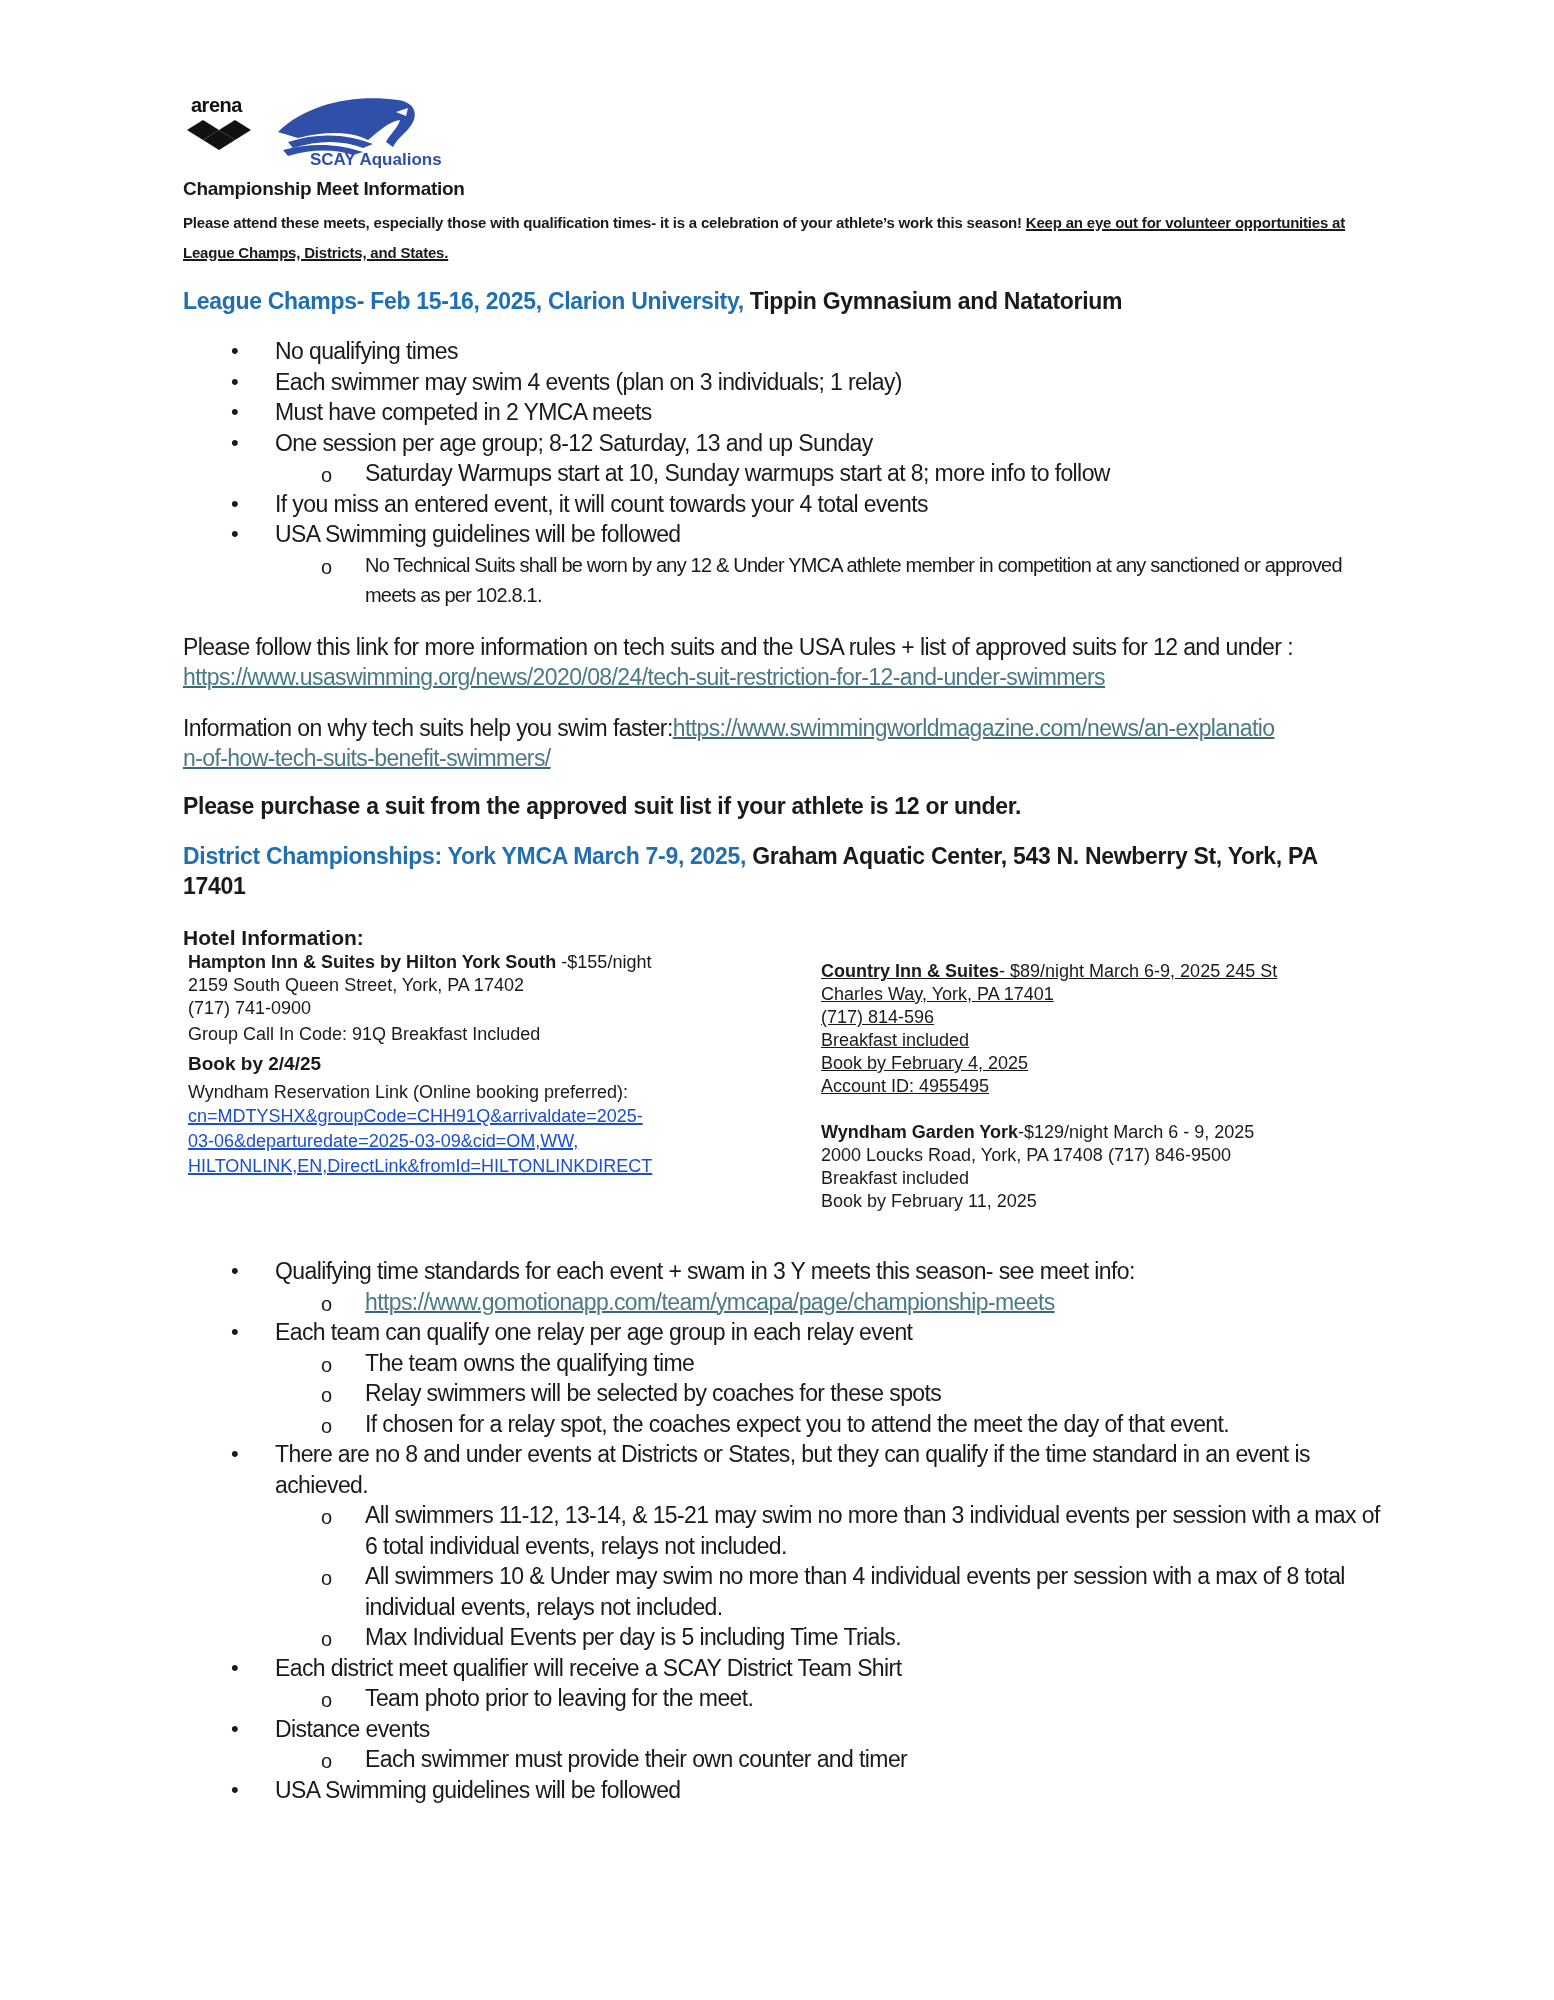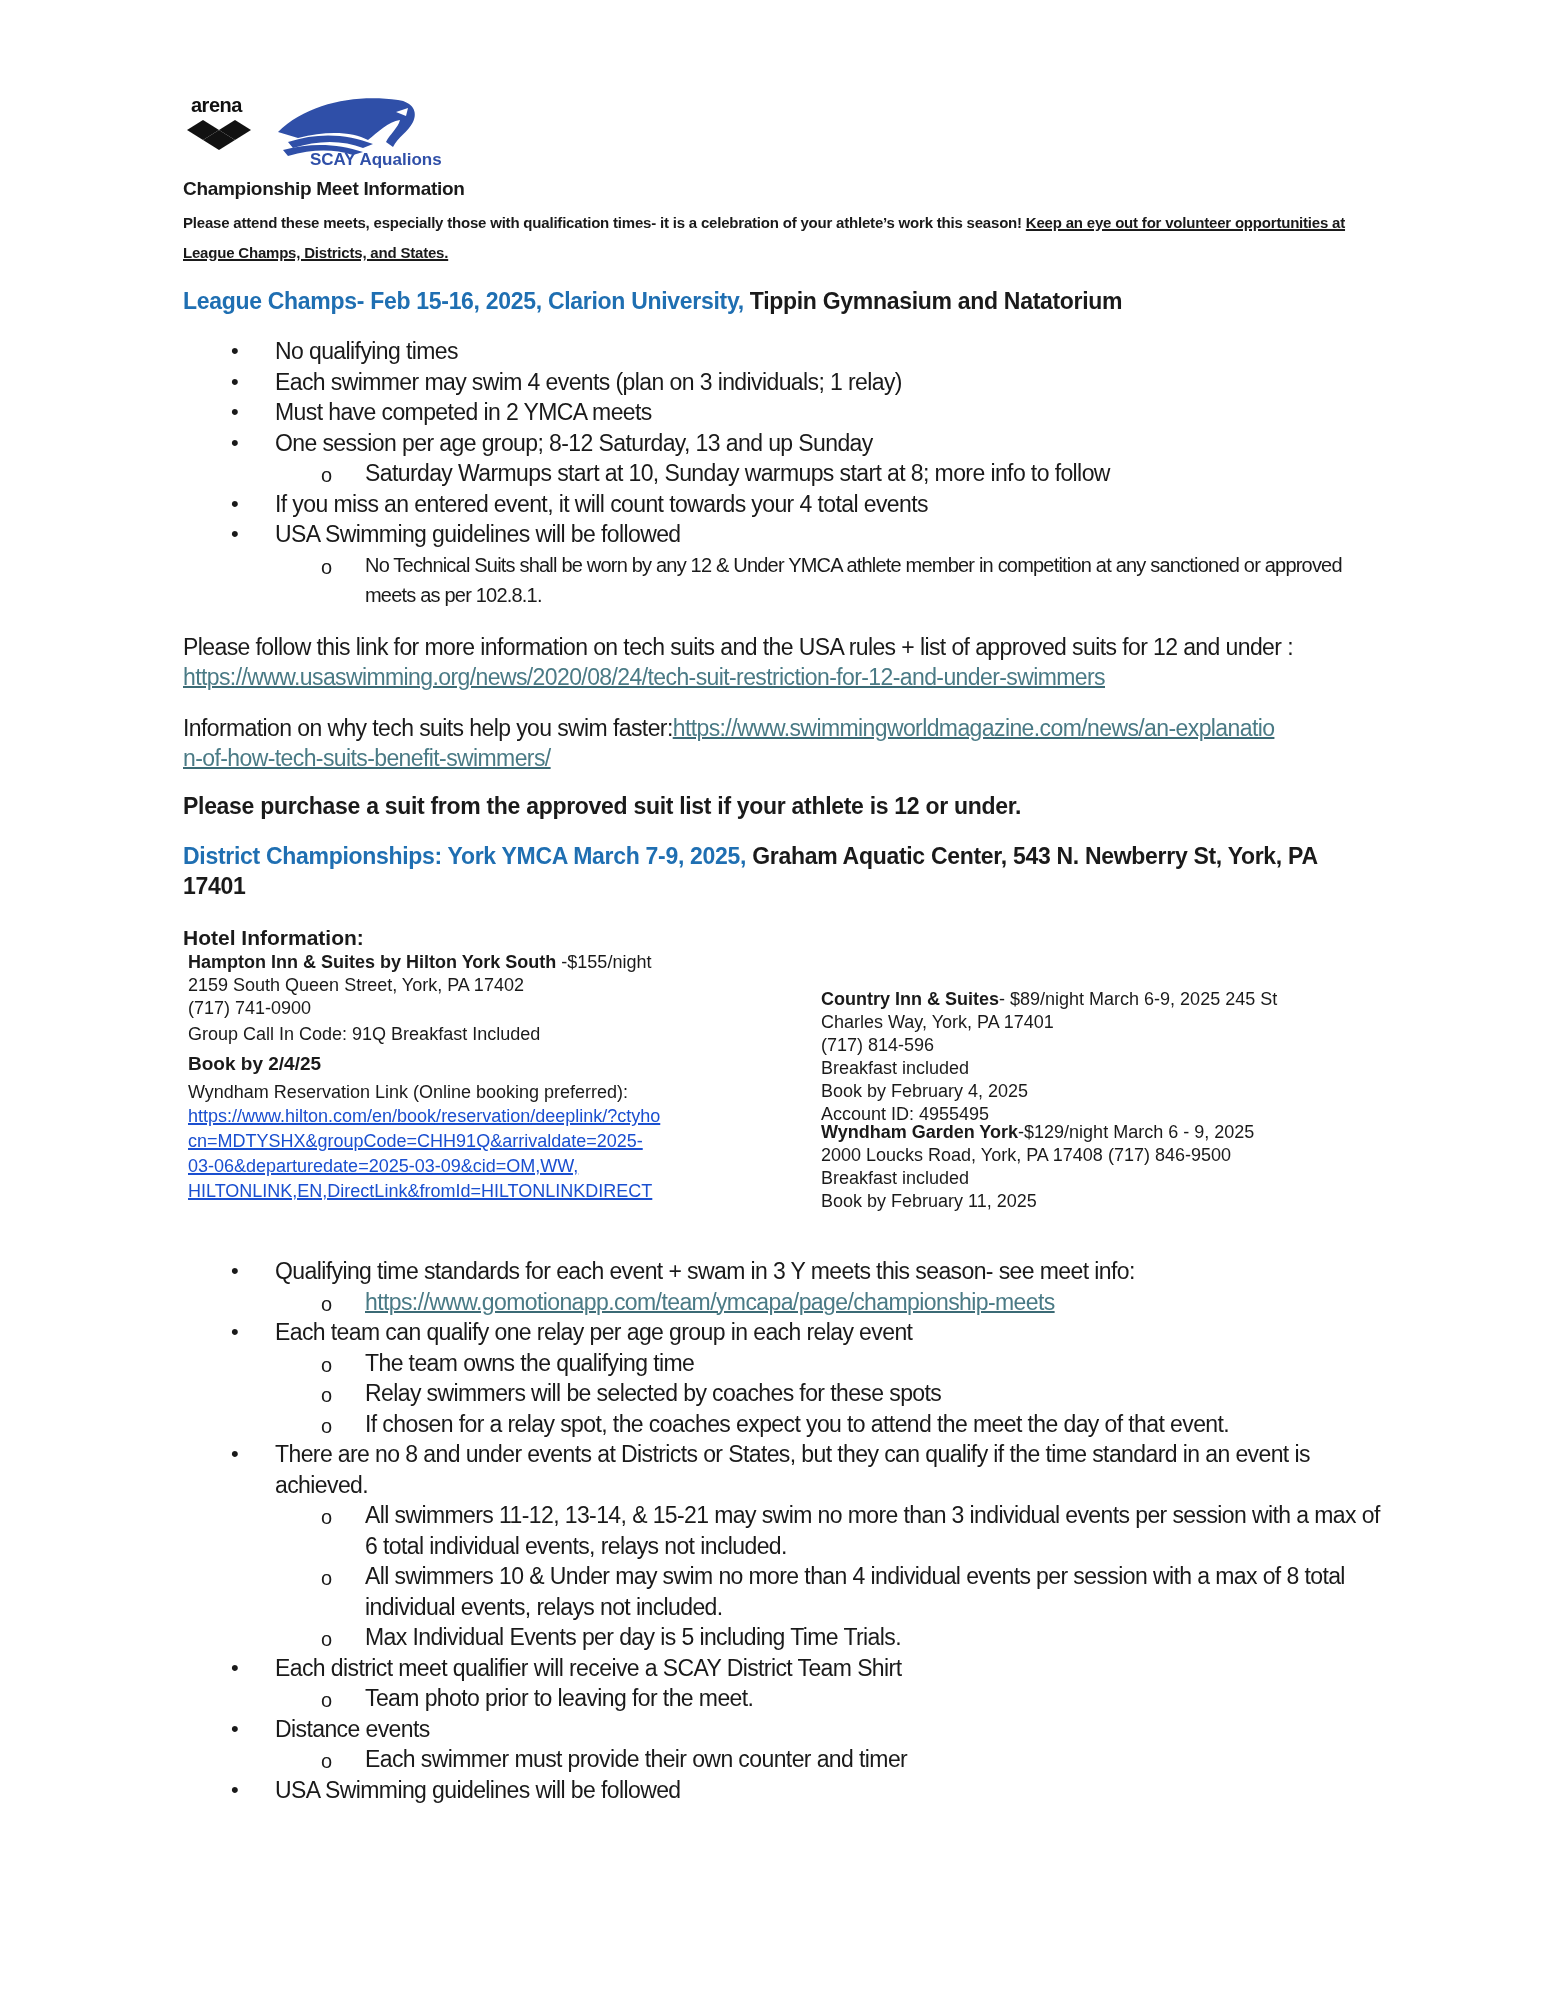--- a/index.html
+++ b/index.html
@@ -90,28 +90,27 @@
   <div class="abs" style="left:183px; top:926px; font-size:21px; font-weight:bold;">Hotel Information:</div>
 
   <div class="abs hotel" style="left:188px; top:951px; width:560px;">
     <div><b>Hampton Inn &amp; Suites by Hilton York South</b><span> -$155/night</span></div>
     <div>2159 South Queen Street, York, PA 17402</div>
     <div>(717) 741-0900</div>
     <div style="margin-top:3px;">Group Call In Code: 91Q Breakfast Included</div>
     <div style="margin-top:6px; font-weight:bold; font-size:19px;">Book by 2/4/25</div>
     <div style="margin-top:6px;">Wyndham Reservation Link (Online booking preferred):</div>
     <a class="link-blue" style="display:block; line-height:25px; font-size:18px;">
-      <div>https://www.hilton.com/en/book/reservation/deeplink/?ctyho</div>
       <div>cn=MDTYSHX&amp;groupCode=CHH91Q&amp;arrivaldate=2025-</div>
       <div>03-06&amp;departuredate=2025-03-09&amp;cid=OM,WW,</div>
       <div>HILTONLINK,EN,DirectLink&amp;fromId=HILTONLINKDIRECT</div>
     </a>
   </div>
 
-  <div class="abs hotel" style="left:821px; top:988px; width:560px;">
+  <div class="abs hotel" style="left:821px; top:960px; width:560px;text-decoration:underline;">
     <div><b>Country Inn &amp; Suites</b><span>- $89/night March 6-9, 2025 245 St</span></div>
     <div>Charles Way, York, PA 17401</div>
     <div>(717) 814-596</div>
     <div>Breakfast included</div>
     <div>Book by February 4, 2025</div>
     <div>Account ID: 4955495</div>
   </div>
 
   <div class="abs hotel" style="left:821px; top:1121px; width:560px;">
     <div><b>Wyndham Garden York</b><span>-$129/night March 6 - 9, 2025</span></div>

